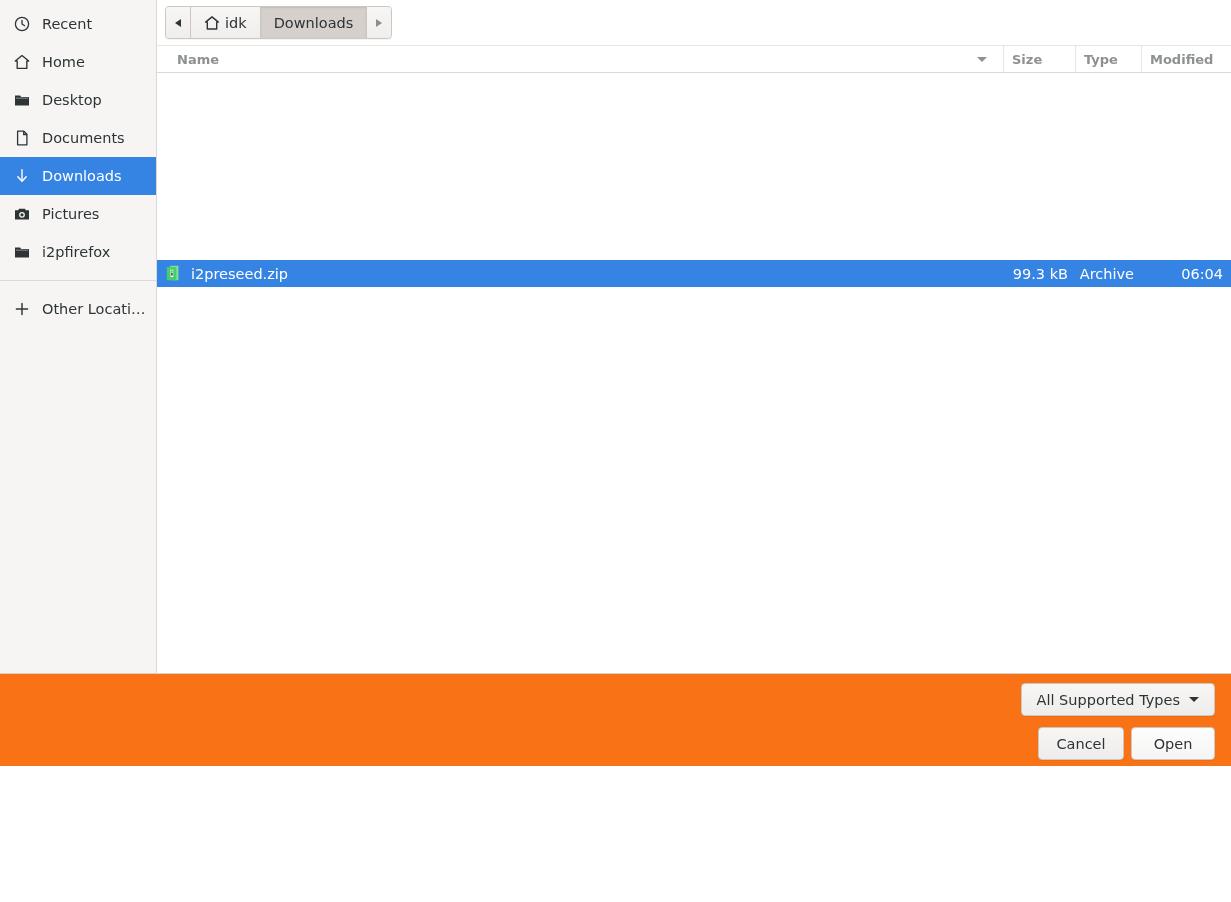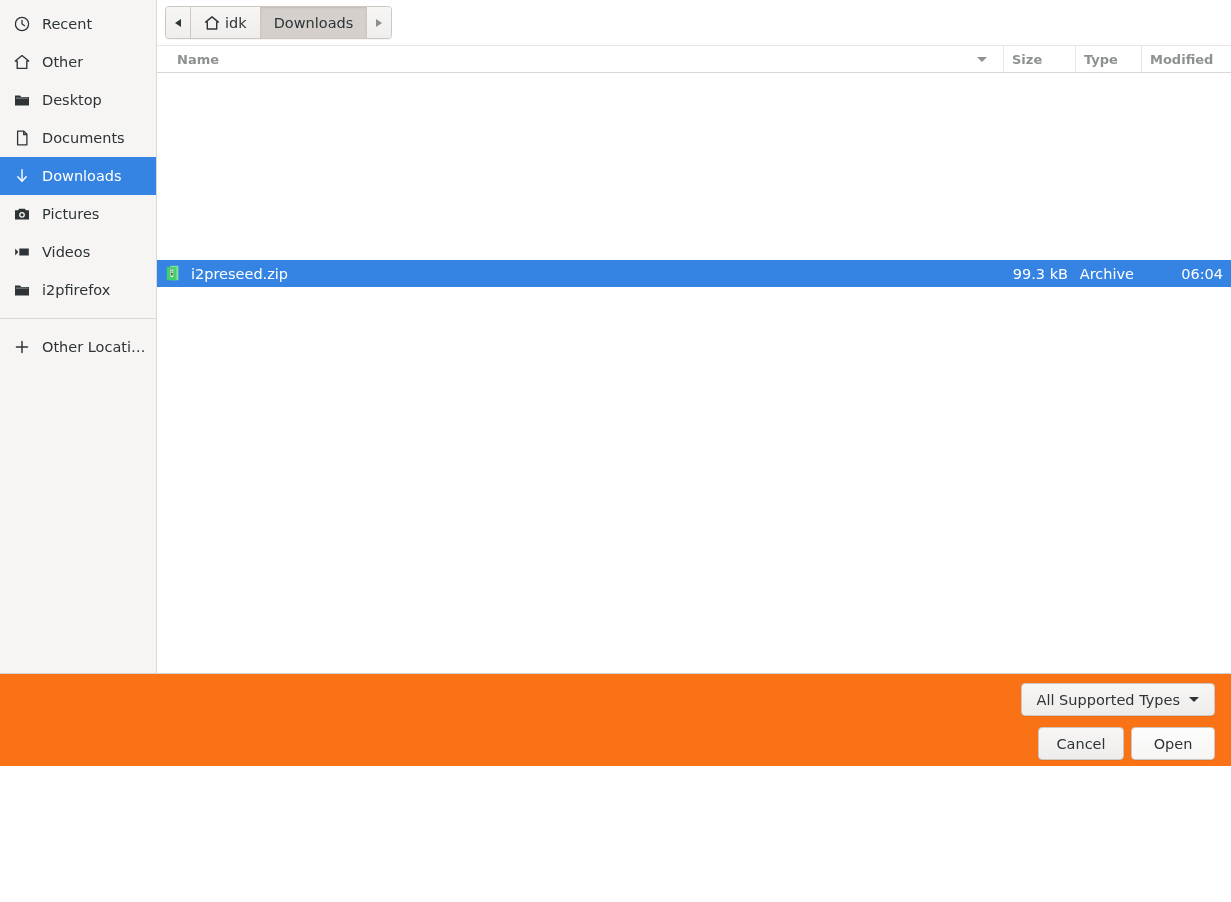--- a/index.html
+++ b/index.html
@@ -277,21 +277,21 @@
           </span>
           <span class="lbl">Recent</span>
         </li>
 
         <li class="place">
           <span class="ico">
             <svg viewBox="0 0 16 16" width="16" height="16">
                 <path d="M8 1.6 1.3 7.1h1.9v7.3h9.6V7.1h1.9z" fill="none" stroke="#2e3436" stroke-width="1.35" stroke-linejoin="round"></path>
               </svg>
           </span>
-          <span class="lbl">Other</span>
+          <span class="lbl">Home</span>
         </li>
 
         <li class="place">
           <span class="ico">
             <svg viewBox="0 0 16 16" width="16" height="16">
                 <path d="M1 3.4h5l1.3 1.6H15v8.6H1z" fill="#2e3436"></path>
                 <path d="M1.8 5.6h12.4v1.1H1.8z" fill="#f6f5f4" opacity=".45"></path>
               </svg>
           </span>
           <span class="lbl">Desktop</span>
@@ -322,29 +322,20 @@
           <span class="ico">
             <svg viewBox="0 0 16 16" width="16" height="16">
                 <path d="M1 4.3h3.1l1-1.6h5.8l1 1.6H15v9.1H1z" fill="#2e3436"></path>
                 <circle cx="8" cy="8.8" r="2.9" fill="#f6f5f4"></circle>
                 <circle cx="8" cy="8.8" r="1.6" fill="#2e3436"></circle>
               </svg>
           </span>
           <span class="lbl">Pictures</span>
         </li>
 
-        <li class="place">
-          <span class="ico">
-            <svg viewBox="0 0 16 16" width="16" height="16">
-                <path d="M1.2 4.4 4.3 8l-3.1 3.6z" fill="#2e3436"></path>
-                <rect x="5.3" y="4.5" width="9.5" height="7" fill="#2e3436"></rect>
-              </svg>
-          </span>
-          <span class="lbl">Videos</span>
-        </li>
 
         <li class="place">
           <span class="ico">
             <svg viewBox="0 0 16 16" width="16" height="16">
                 <path d="M1 3.4h5l1.3 1.6H15v8.6H1z" fill="#2e3436"></path>
                 <path d="M1.8 5.6h12.4v1.1H1.8z" fill="#f6f5f4" opacity=".45"></path>
               </svg>
           </span>
           <span class="lbl">i2pfirefox</span>
         </li>

